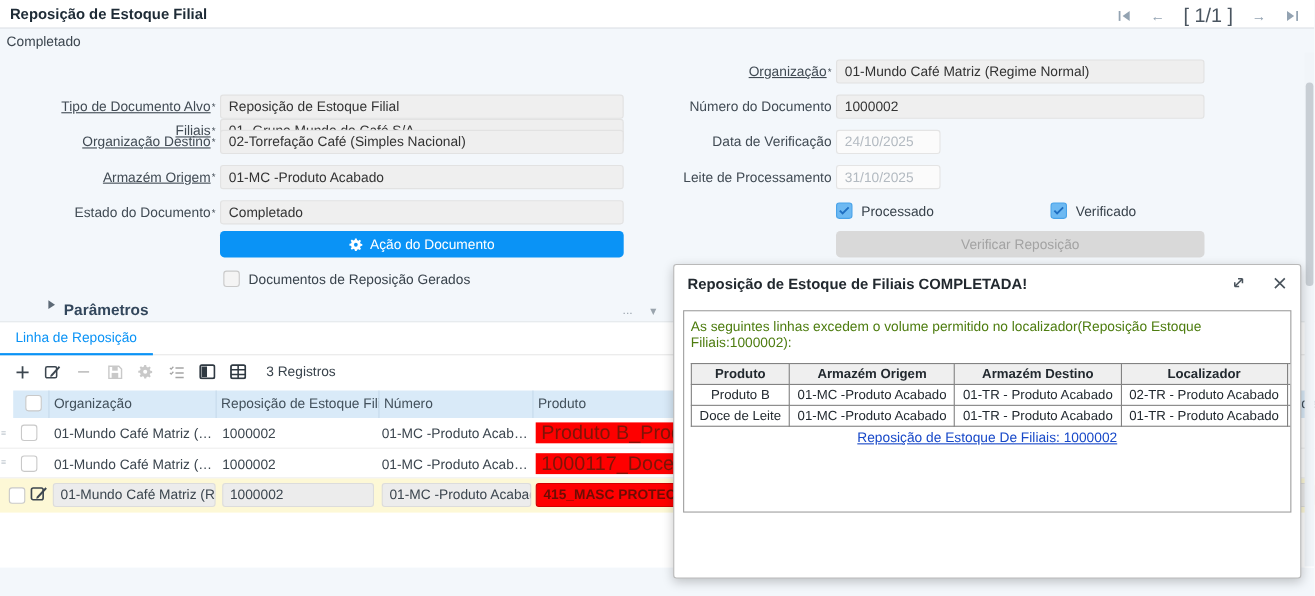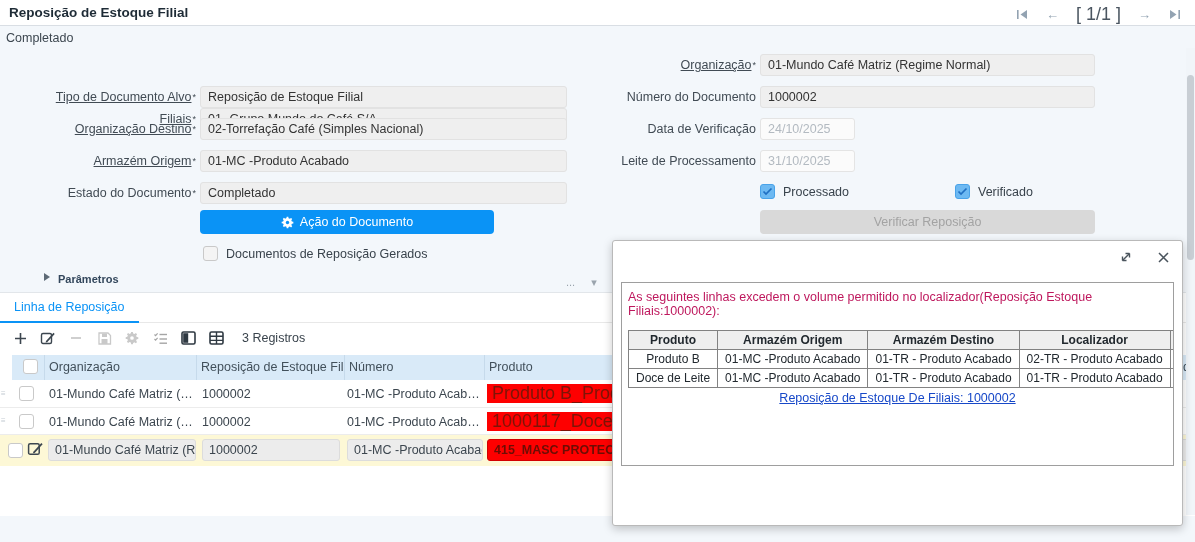--- a/index.html
+++ b/index.html
@@ -29,21 +29,21 @@
   .btn-primary { background:#0a93f6; color:#fff; }
   .btn-disabled { background:#d9d9d9; color:#a3a3a3; cursor:default; }
 
   .cb { width:15px; height:15px; border-radius:3px; display:inline-block; flex:0 0 auto; }
   .cb-off { background:#f4f4f4; border:1px solid #c9c9c9; }
   .cb-on  { background:#6db9f2; border:1px solid #49a3e9; position:relative; }
   .cb-on svg { position:absolute; left:1px; top:2px; }
   .cbrow { position:absolute; display:flex; align-items:center; gap:8px; font-size:12.5px; color:#39434c; }
 
   
-  .params { position:absolute; left:8px; top:273px; display:flex; gap:8px; font-size:11px; font-weight:bold; color:#33475c; cursor:pointer;padding-left:36px; }
+  .params { position:absolute; left:8px; top:273px; display:flex; gap:8px; font-size:14px; font-weight:bold; color:#33475c; cursor:pointer;padding-left:36px; }
   .tri { width:0; height:0; border-top:4px solid transparent; border-bottom:4px solid transparent; border-left:6px solid #5d6a76; }
   .params-tools { position:absolute; top:276px; left:566px; display:flex; gap:16px; color:#9aa4ad; font-size:11px; }
 
   
   .tabpanel { position:absolute; left:0; top:292px; width:1195px; height:224px; background:#fff; border-top:1px solid #e2e6ea; }
   .tabbar { position:absolute; left:0; top:0; width:100%; height:30px; border-bottom:1px solid #e8e8e8; }
   .tab-active { position:absolute; left:0; top:0; height:30px; padding:0 14px; line-height:29px; font-size:12.5px; color:#0a93f6; border-bottom:2px solid #0a93f6; cursor:pointer; }
   .toolbar { position:absolute; left:0; top:31px; height:28px; width:100%; display:flex; align-items:center; }
   .tb-icon { width:28px; display:flex; justify-content:center; cursor:pointer; }
   .records { font-size:12.5px; color:#39434c; margin-left:12px; }
@@ -64,21 +64,21 @@
   
   .vscroll { position:absolute; right:0; top:48px; width:9px; height:467px; background:#f1f5f9; }
   .vthumb { position:absolute; right:1px; top:27px; width:7px; height:185px; background:#c8ced4; border-radius:4px; }
 
   
   .dialog { position:absolute; left:612px; top:240px; width:571px; height:286px; background:#fff; border:1px solid #b9b9b9;
             border-radius:3px; box-shadow:0 3px 10px rgba(0,0,0,.22); z-index:10; }
   .dlg-title { position:absolute; left:12px; top:10px; font-size:13.5px; font-weight:bold; color:#22292f; }
   .dlg-icons { position:absolute; right:12px; top:9px; display:flex; gap:24px; align-items:center; }
   .dlg-body { position:absolute; left:8px; top:41px; width:553px; height:184px; border:1px solid #9e9e9e; background:#fff; padding:7px 6px; overflow:hidden; }
-  .dlg-msg { font-size:12.5px; color:#be185d; }
+  .dlg-msg { font-size:12.5px; color:#4d7c0f; }
   table.dlg-table { border-collapse:collapse; margin-top:12px; font-size:12px; color:#22292f; }
   table.dlg-table th, table.dlg-table td { border:1px solid #828282; padding:2px 7px; text-align:center; white-space:nowrap; }
   table.dlg-table th { background:#efefef; font-weight:bold; }
   table.dlg-table td.num { text-align:right; }
   .dlg-link { display:block; text-align:center; margin-top:3px; font-size:12.5px; color:#1748c8; text-decoration:underline; cursor:pointer; }
 
   .icon-btn { cursor:pointer; }
 </style>
 </head>
 <body>
@@ -118,21 +118,21 @@
   </div>
   <div class="frow">
     <span class="flabel link req" style="left:0;width:196px;top:150px;">Armazém Origem</span>
     <div class="finput" style="left:200px;top:150px;width:367px;">01-MC -Produto Acabado</div>
   </div>
   <div class="frow">
     <span class="flabel req" style="left:0;width:196px;top:182px;">Estado do Documento</span>
     <div class="finput" style="left:200px;top:182px;width:367px;">Completado</div>
   </div>
 
-  <div class="btn btn-primary" style="left:200px;top:210px;width:294px;">
+  <div class="btn btn-primary" style="left:200px;top:210px;width:367px;">
     <svg width="13" height="13" viewBox="0 0 16 16">
         <path fill="#fff" d="M7 1h2l.3 1.8 1.6.7 1.5-1.1 1.4 1.4-1.1 1.5.7 1.6 1.8.3v2l-1.8.3-.7 1.6 1.1 1.5-1.4 1.4-1.5-1.1-1.6.7L9 15H7l-.3-1.8-1.6-.7-1.5 1.1-1.4-1.4 1.1-1.5-.7-1.6L.8 9V7l1.8-.3.7-1.6-1.1-1.5 1.4-1.4 1.5 1.1 1.6-.7z"></path>
         <circle cx="8" cy="8" r="2.1" fill="#0a93f6"></circle>
       </svg>
     <span>Ação do Documento</span>
   </div>
 
   <div class="cbrow" style="left:203px;top:246px;">
     <span class="cb cb-off"></span>
     <span>Documentos de Reposição Gerados</span>
@@ -285,20 +285,21 @@
         <span class="cell-input" style="left:1180px;top:4px;width:15px;"></span>
       </div>
     </div>
   </div>
 
   <div class="vscroll">
     <div class="vthumb"></div>
   </div>
 
   <div class="dialog">
+    <div class="dlg-title">Reposição de Estoque de Filiais COMPLETADA!</div>
     <div class="dlg-icons">
       <svg width="14" height="14" viewBox="0 0 14 14" class="icon-btn">
           <path d="M3.5 10.5 10.5 3.5" stroke="#4a545d" stroke-width="1.4"></path>
           <path d="M10.5 3.5h-4m4 0v4" stroke="#4a545d" stroke-width="1.4" fill="none"></path>
           <path d="M3.5 10.5v-4m0 4h4" stroke="#4a545d" stroke-width="1.4" fill="none"></path>
         </svg>
       <svg width="13" height="13" viewBox="0 0 13 13" class="icon-btn">
           <path d="M2 2l9 9M11 2l-9 9" stroke="#4a545d" stroke-width="1.5"></path>
         </svg>
     </div>

